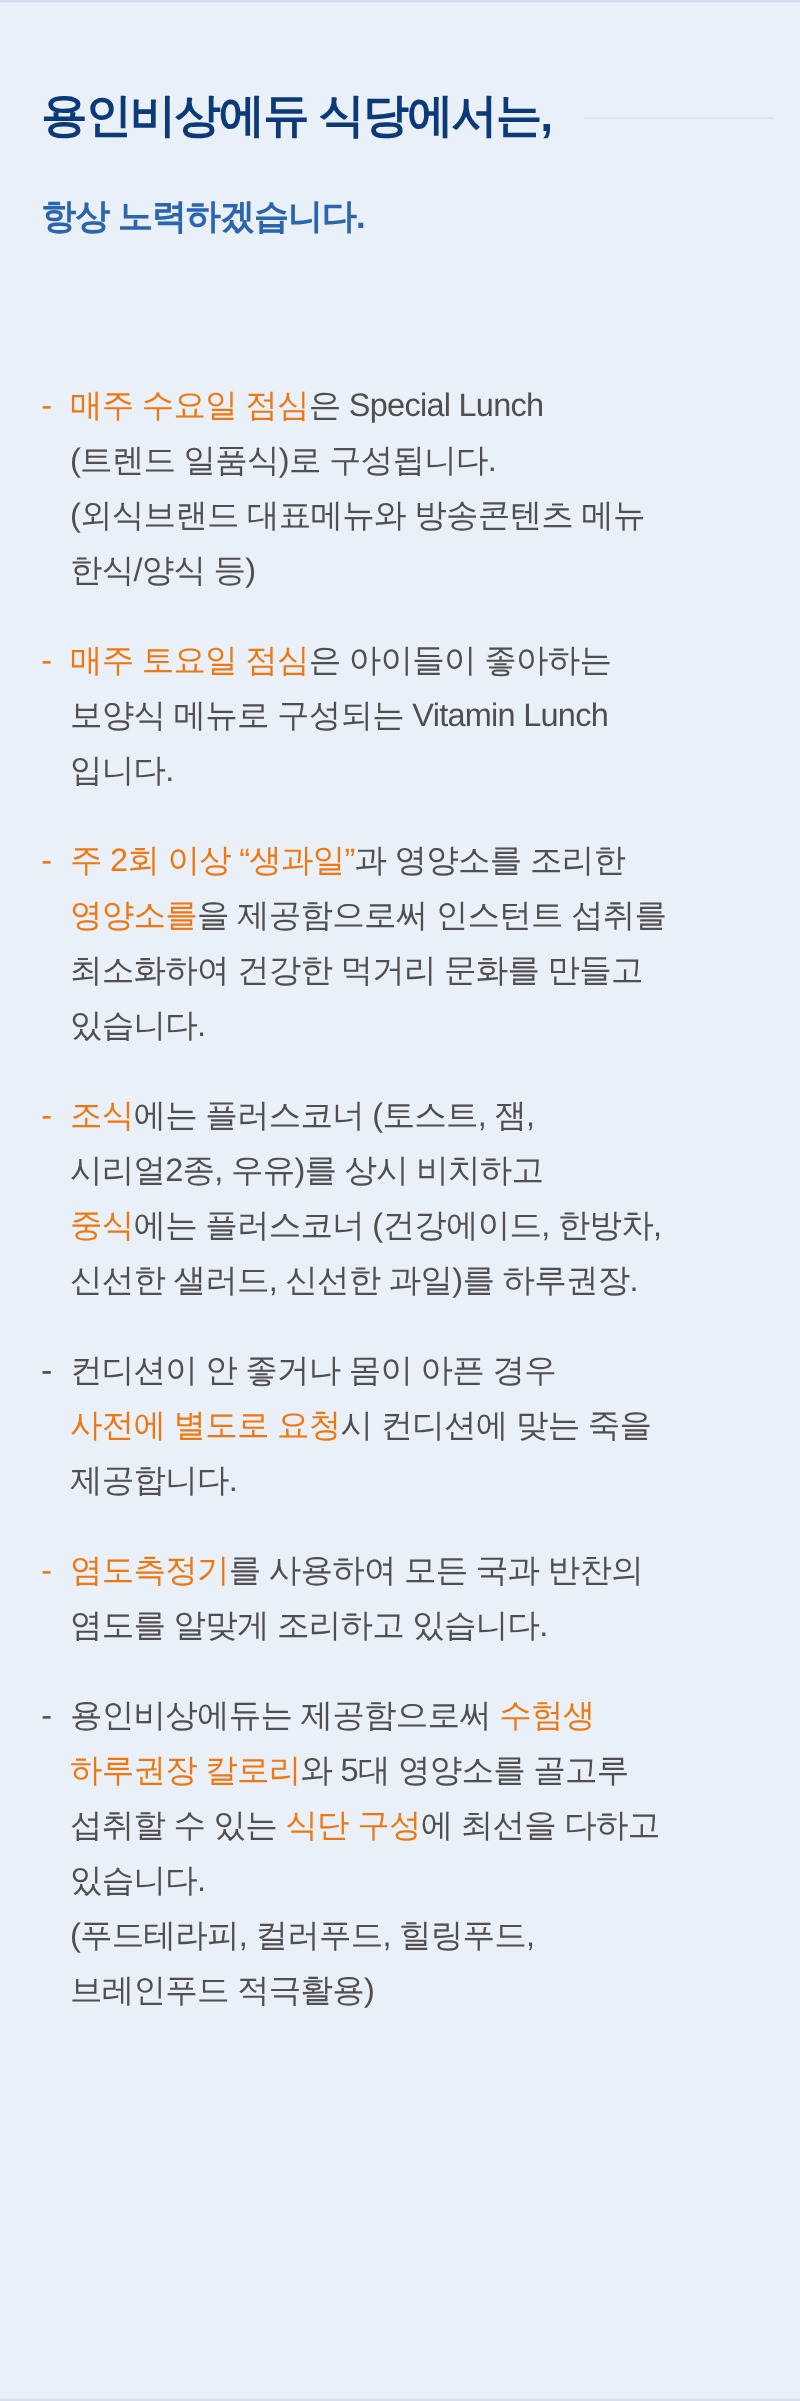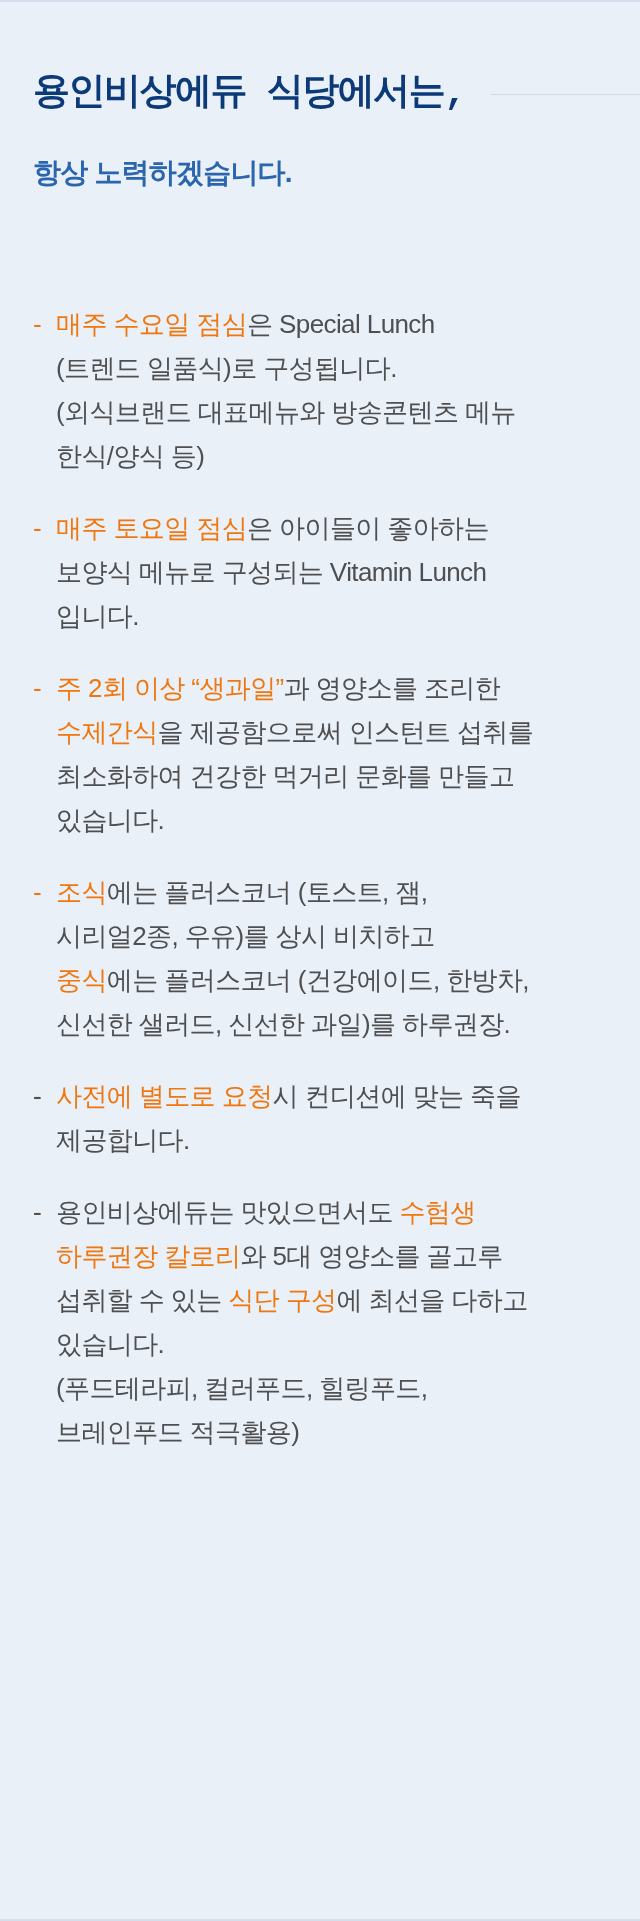--- a/index.html
+++ b/index.html
@@ -22,21 +22,20 @@
     box-sizing:border-box;
   }
   .content{
     padding:68px 26px 0 33px;
     box-sizing:border-box;
   }
   .title-row{
     display:flex;
     align-items:center;
     margin:0 0 34px 0;
-    font-family:Liberation Mono, monospace;
   }
   .page-title{
     font-size:37px;
     line-height:46px;
     font-weight:700;
     letter-spacing:-1.5px;
     color:var(--navy);
     margin:0;
     white-space:nowrap;
   }
@@ -93,32 +92,34 @@
 
   <div class="items" id="items">
       <p class="item"><span class="dash accent">-</span><span class="item-body"><span class="accent">매주 수요일 점심</span><span>은 Special Lunch
 (트렌드 일품식)로 구성됩니다.
 (외식브랜드 대표메뉴와 방송콘텐츠 메뉴
 한식/양식 등)</span></span></p>
       <p class="item"><span class="dash accent">-</span><span class="item-body"><span class="accent">매주 토요일 점심</span><span>은 아이들이 좋아하는
 보양식 메뉴로 구성되는 Vitamin Lunch
 입니다.</span></span></p>
       <p class="item"><span class="dash accent">-</span><span class="item-body"><span class="accent">주 2회 이상 “생과일”</span><span>과 영양소를 조리한
-</span><span class="accent">수제간식</span><span>을 제공함으로써 인스턴트 섭취를
+</span><span class="accent">영양소를</span><span>을 제공함으로써 인스턴트 섭취를
 최소화하여 건강한 먹거리 문화를 만들고
 있습니다.</span></span></p>
       <p class="item"><span class="dash accent">-</span><span class="item-body"><span class="accent">조식</span><span>에는 플러스코너 (토스트, 잼,
 시리얼2종, 우유)를 상시 비치하고
 </span><span class="accent">중식</span><span>에는 플러스코너 (건강에이드, 한방차,
 신선한 샐러드, 신선한 과일)를 하루권장.</span></span></p>
       <p class="item"><span class="dash accent">-</span></p>
-      <p class="item"><span class="dash">-</span><span class="item-body"><span class="accent">사전에 별도로 요청</span><span>시 컨디션에 맞는 죽을
+      <p class="item"><span class="dash">-</span><span class="item-body"><span>컨디션이 안 좋거나 몸이 아픈 경우
+</span><span class="accent">사전에 별도로 요청</span><span>시 컨디션에 맞는 죽을
 제공합니다.</span></span></p>
-      <p class="item"><span class="dash accent">-</span></p>
-      <p class="item"><span class="dash">-</span><span class="item-body"><span>용인비상에듀는 맛있으면서도 </span><span class="accent">수험생
+      <p class="item"><span class="dash accent">-</span><span class="item-body"><span class="accent">염도측정기</span><span>를 사용하여 모든 국과 반찬의
+염도를 알맞게 조리하고 있습니다.</span></span></p>
+      <p class="item"><span class="dash">-</span><span class="item-body"><span>용인비상에듀는 제공함으로써 </span><span class="accent">수험생
 하루권장 칼로리</span><span>와 5대 영양소를 골고루
 섭취할 수 있는 </span><span class="accent">식단 구성</span><span>에 최선을 다하고
 있습니다.
 (푸드테라피, 컬러푸드, 힐링푸드,
 브레인푸드 적극활용)</span></span></p>
     </div>
 
 </div>
 
 </body></html>

